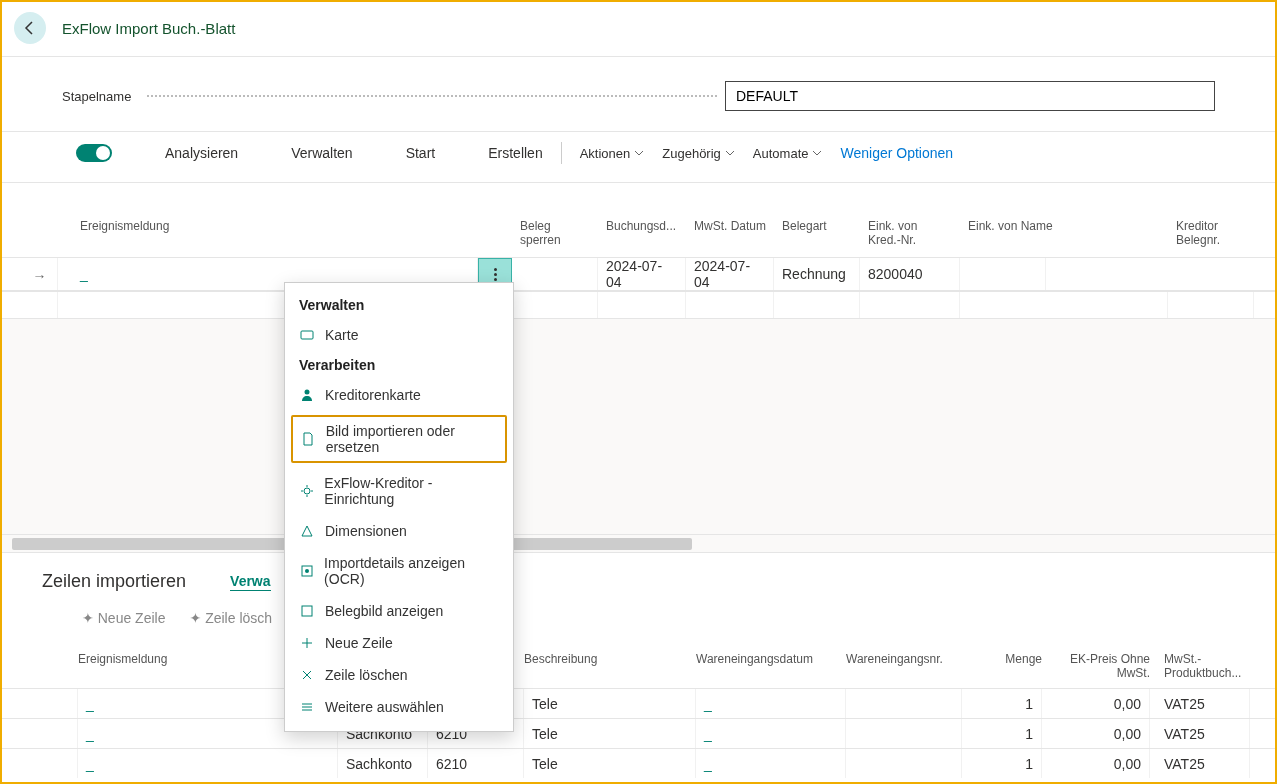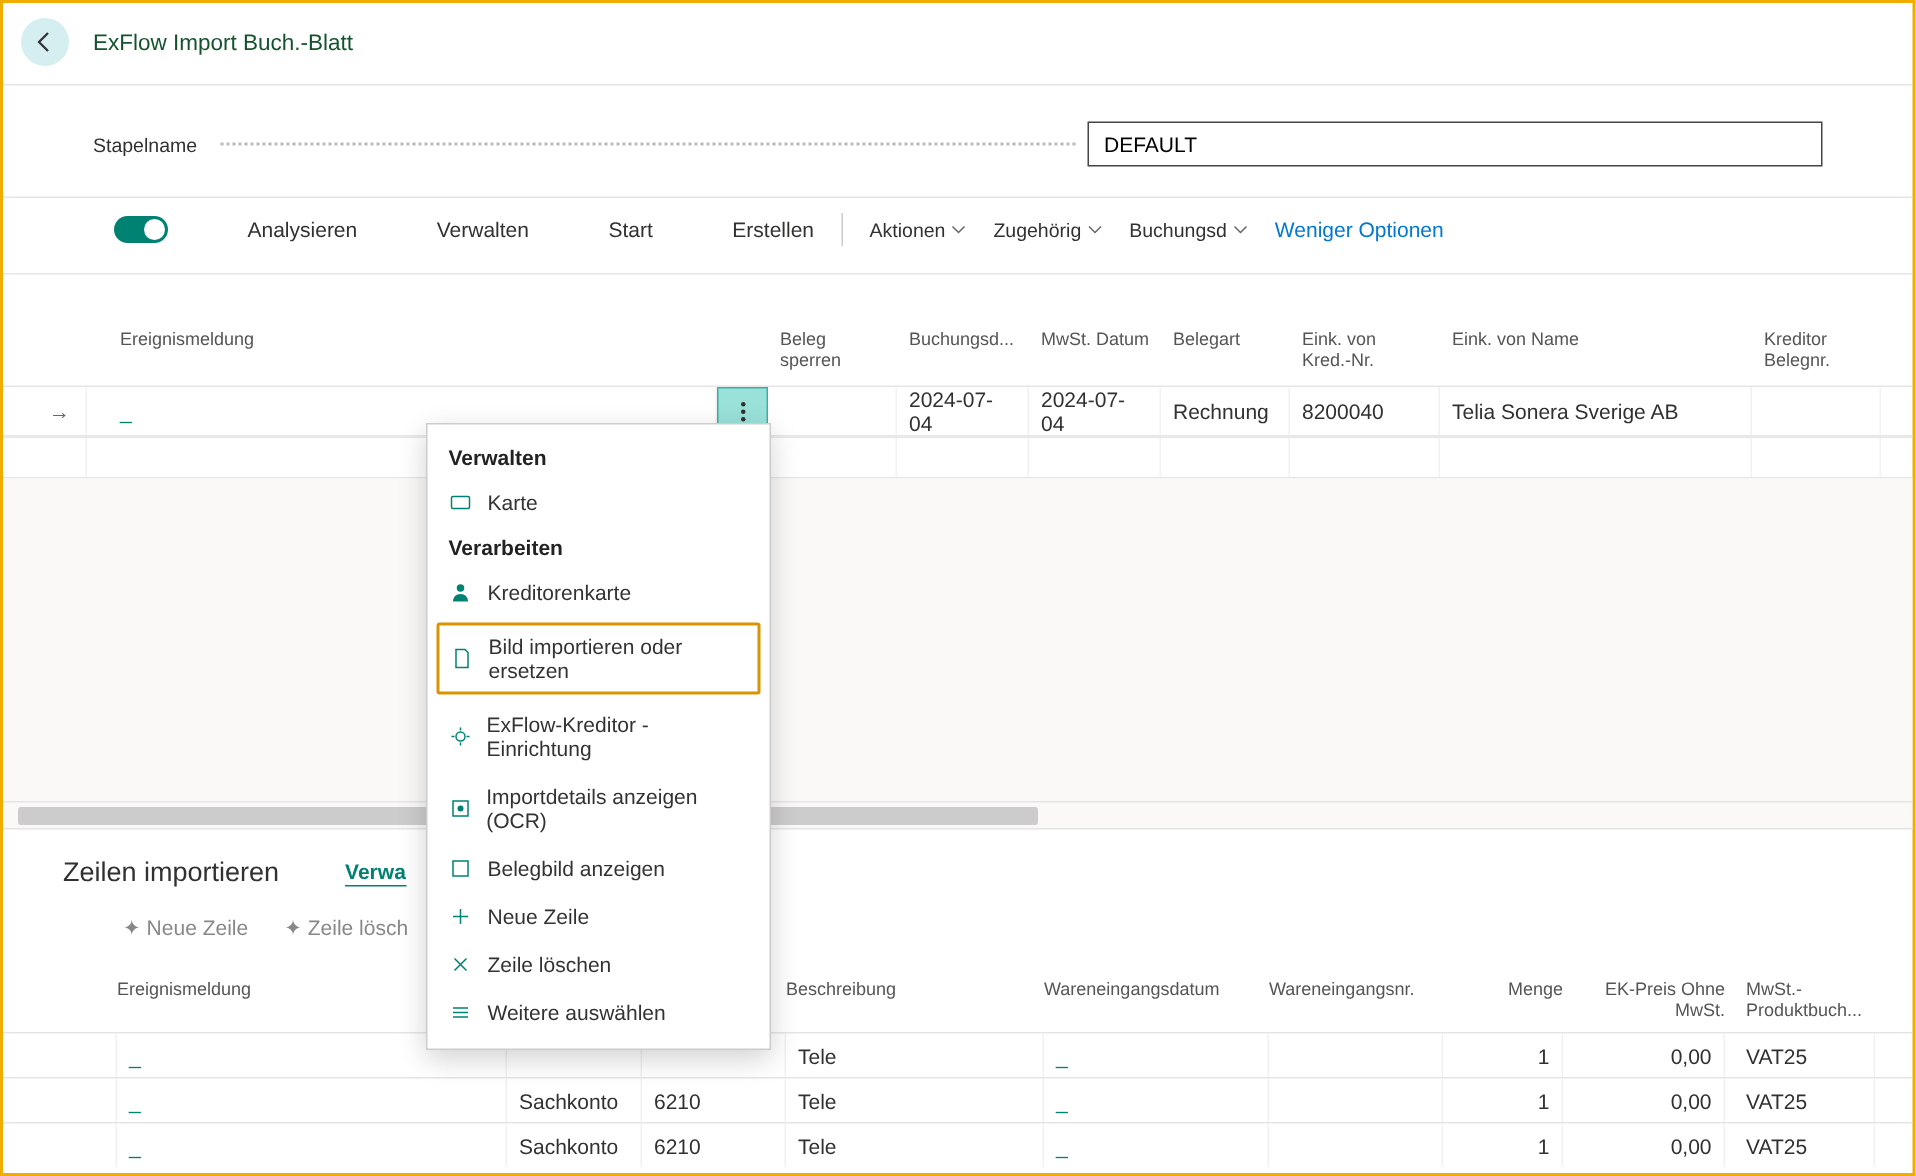--- a/index.html
+++ b/index.html
@@ -113,21 +113,21 @@
         <path d="M1 3 L5 7 L9 3" stroke="#666" fill="none"></path>
       </svg>
   </div>
   <div class="tool-drop">
     <span>Zugehörig</span>
     <svg viewBox="0 0 10 10">
         <path d="M1 3 L5 7 L9 3" stroke="#666" fill="none"></path>
       </svg>
   </div>
   <div class="tool-drop">
-    <span>Buchungsd</span>
+    <span>Automate</span>
     <svg viewBox="0 0 10 10">
         <path d="M1 3 L5 7 L9 3" stroke="#666" fill="none"></path>
       </svg>
   </div>
   <span class="tool-link">Weniger Optionen</span>
 </div>
 
 <div class="table-hdr">
   <div class="hdr-cell c-arrow"></div>
   <div class="hdr-cell c-event">Ereignismeldung</div>
@@ -149,21 +149,20 @@
         <span></span>
         <span></span>
         <span></span>
       </div>
     </div>
   <div class="cell c-block"></div>
   <div class="cell c-posting">2024-07-04</div>
   <div class="cell c-vat">2024-07-04</div>
   <div class="cell c-doctype">Rechnung</div>
   <div class="cell c-vendno">8200040</div>
-  <div class="cell c-vendname">Telia Sonera Sverige AB</div>
   <div class="cell c-venddoc"></div>
 </div>
 <div class="table-row" style="height:28px;">
   <div class="cell arrow-cell"></div>
   <div class="cell event-cell"></div>
   <div class="cell" style="width:34px"></div>
   <div class="cell c-block"></div>
   <div class="cell c-posting"></div>
   <div class="cell c-vat"></div>
   <div class="cell c-doctype"></div>
@@ -280,20 +279,28 @@
         <svg viewBox="0 0 14 14">
           <circle cx="7" cy="7" r="3" stroke="#008272" fill="none"></circle>
           <path d="M7 1v2M7 11v2M1 7h2M11 7h2" stroke="#008272"></path>
         </svg>
       </span>
     <span>ExFlow-Kreditor - Einrichtung</span>
   </div>
   <div class="menu-item">
     <span class="mi-icon">
         <svg viewBox="0 0 14 14">
+          <path d="M2 12L7 2l5 10z" stroke="#008272" fill="none"></path>
+        </svg>
+      </span>
+    <span>Dimensionen</span>
+  </div>
+  <div class="menu-item">
+    <span class="mi-icon">
+        <svg viewBox="0 0 14 14">
           <rect x="2" y="2" width="10" height="10" stroke="#008272" fill="none"></rect>
           <circle cx="7" cy="7" r="2" fill="#008272"></circle>
         </svg>
       </span>
     <span>Importdetails anzeigen (OCR)</span>
   </div>
   <div class="menu-item">
     <span class="mi-icon">
         <svg viewBox="0 0 14 14">
           <rect x="2" y="2" width="10" height="10" stroke="#008272" fill="none"></rect>

